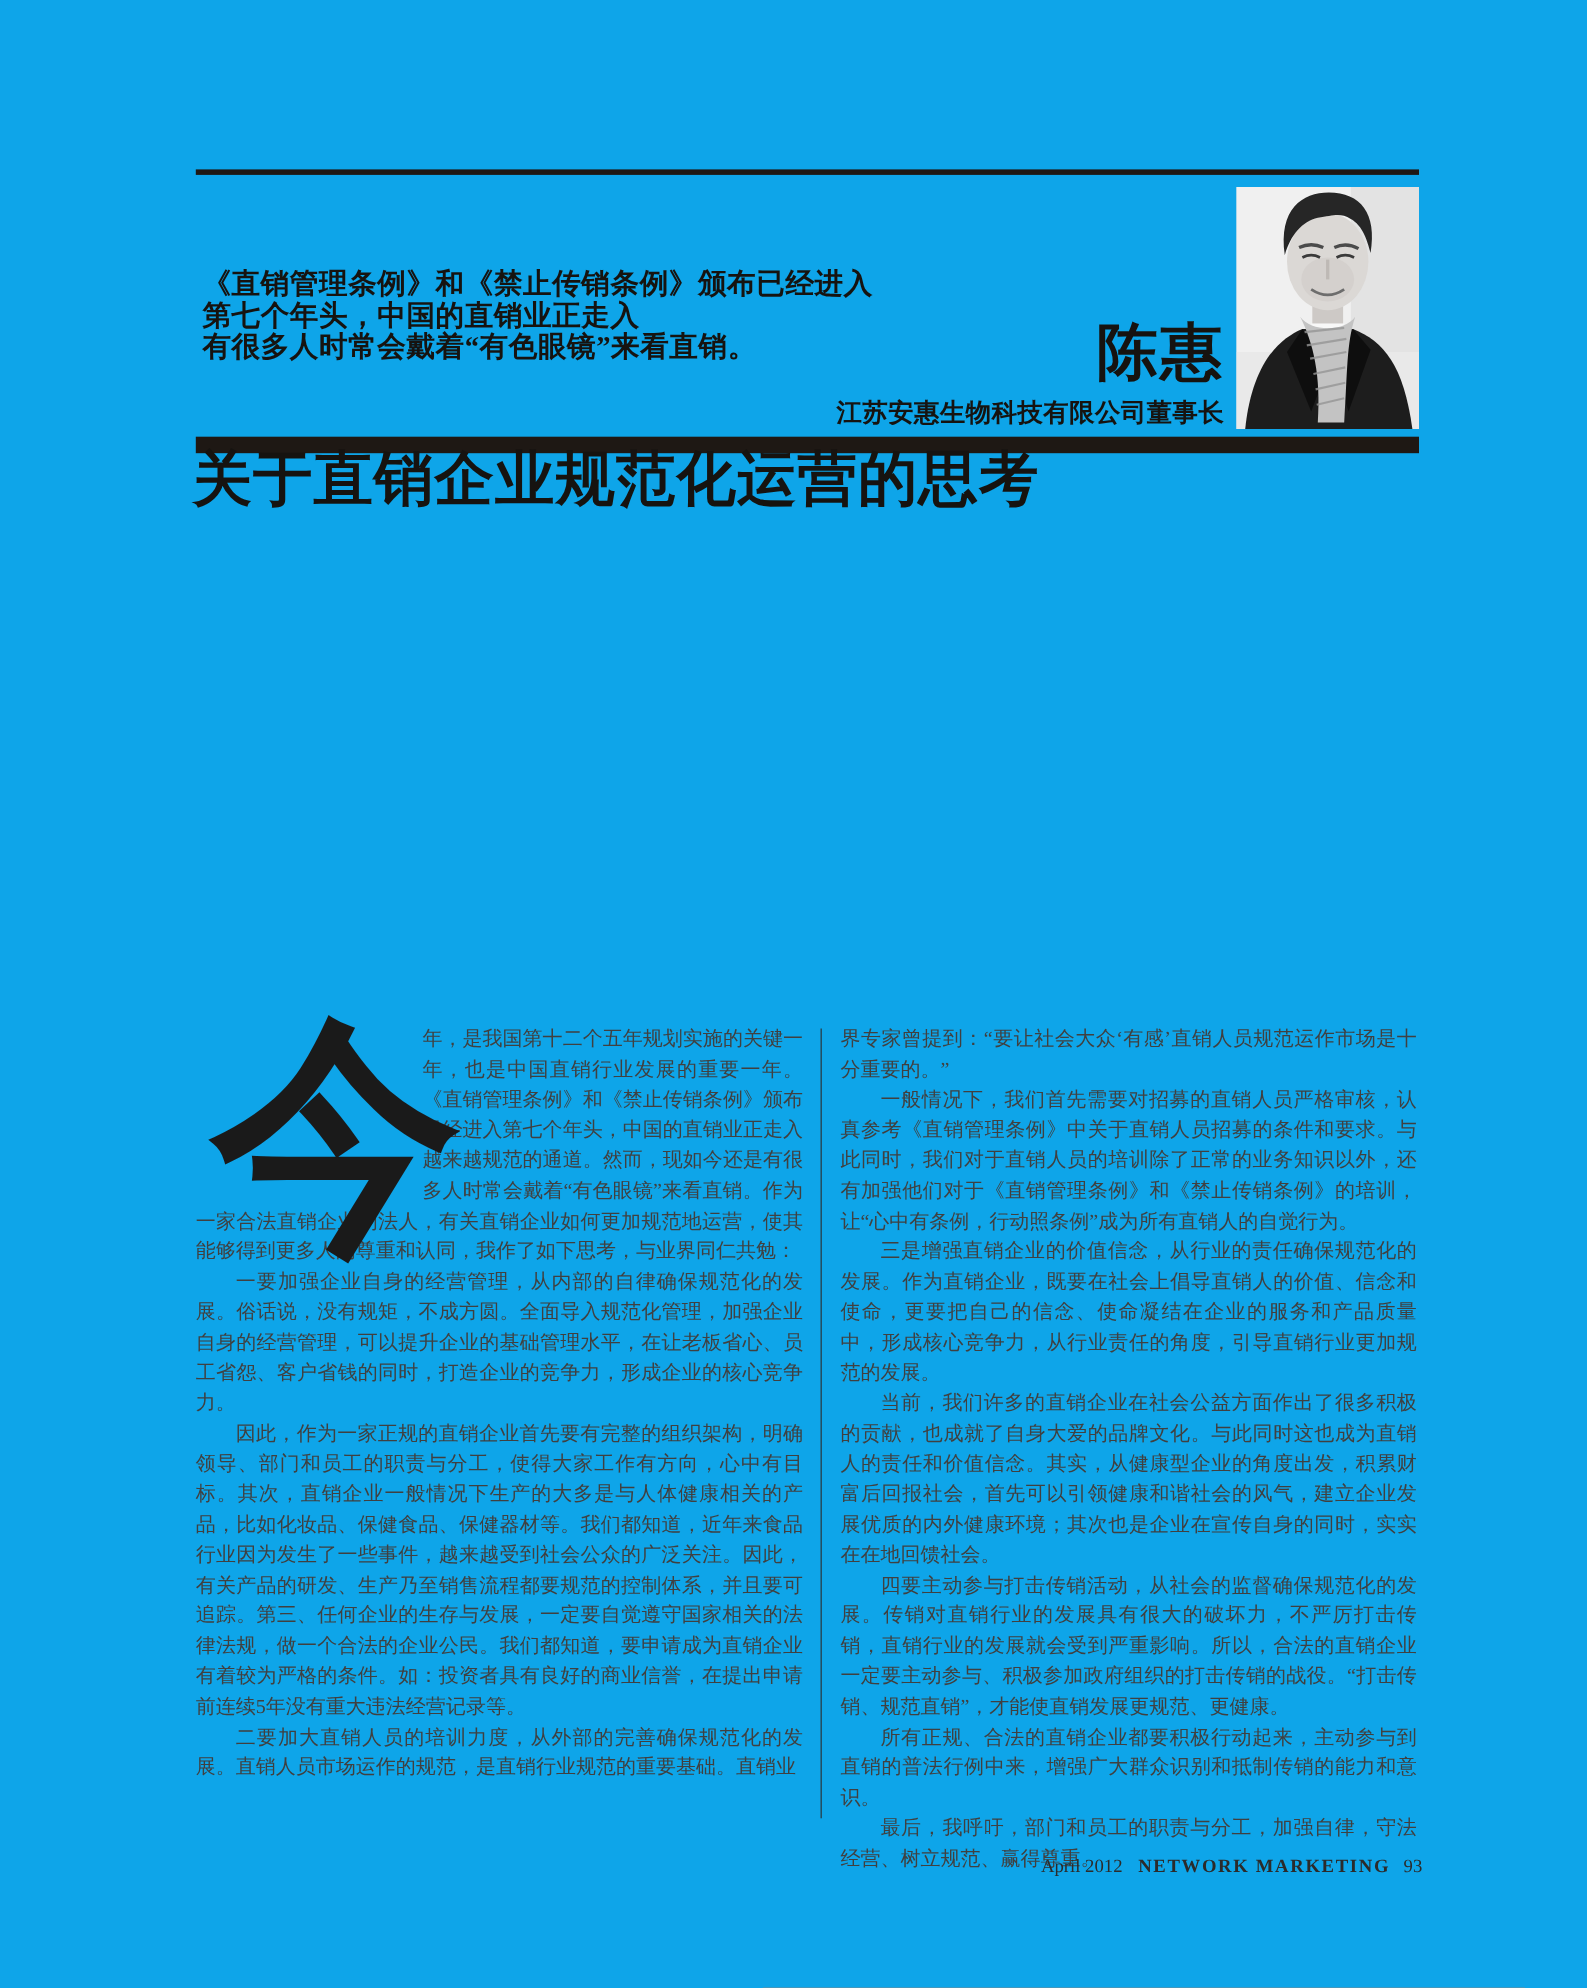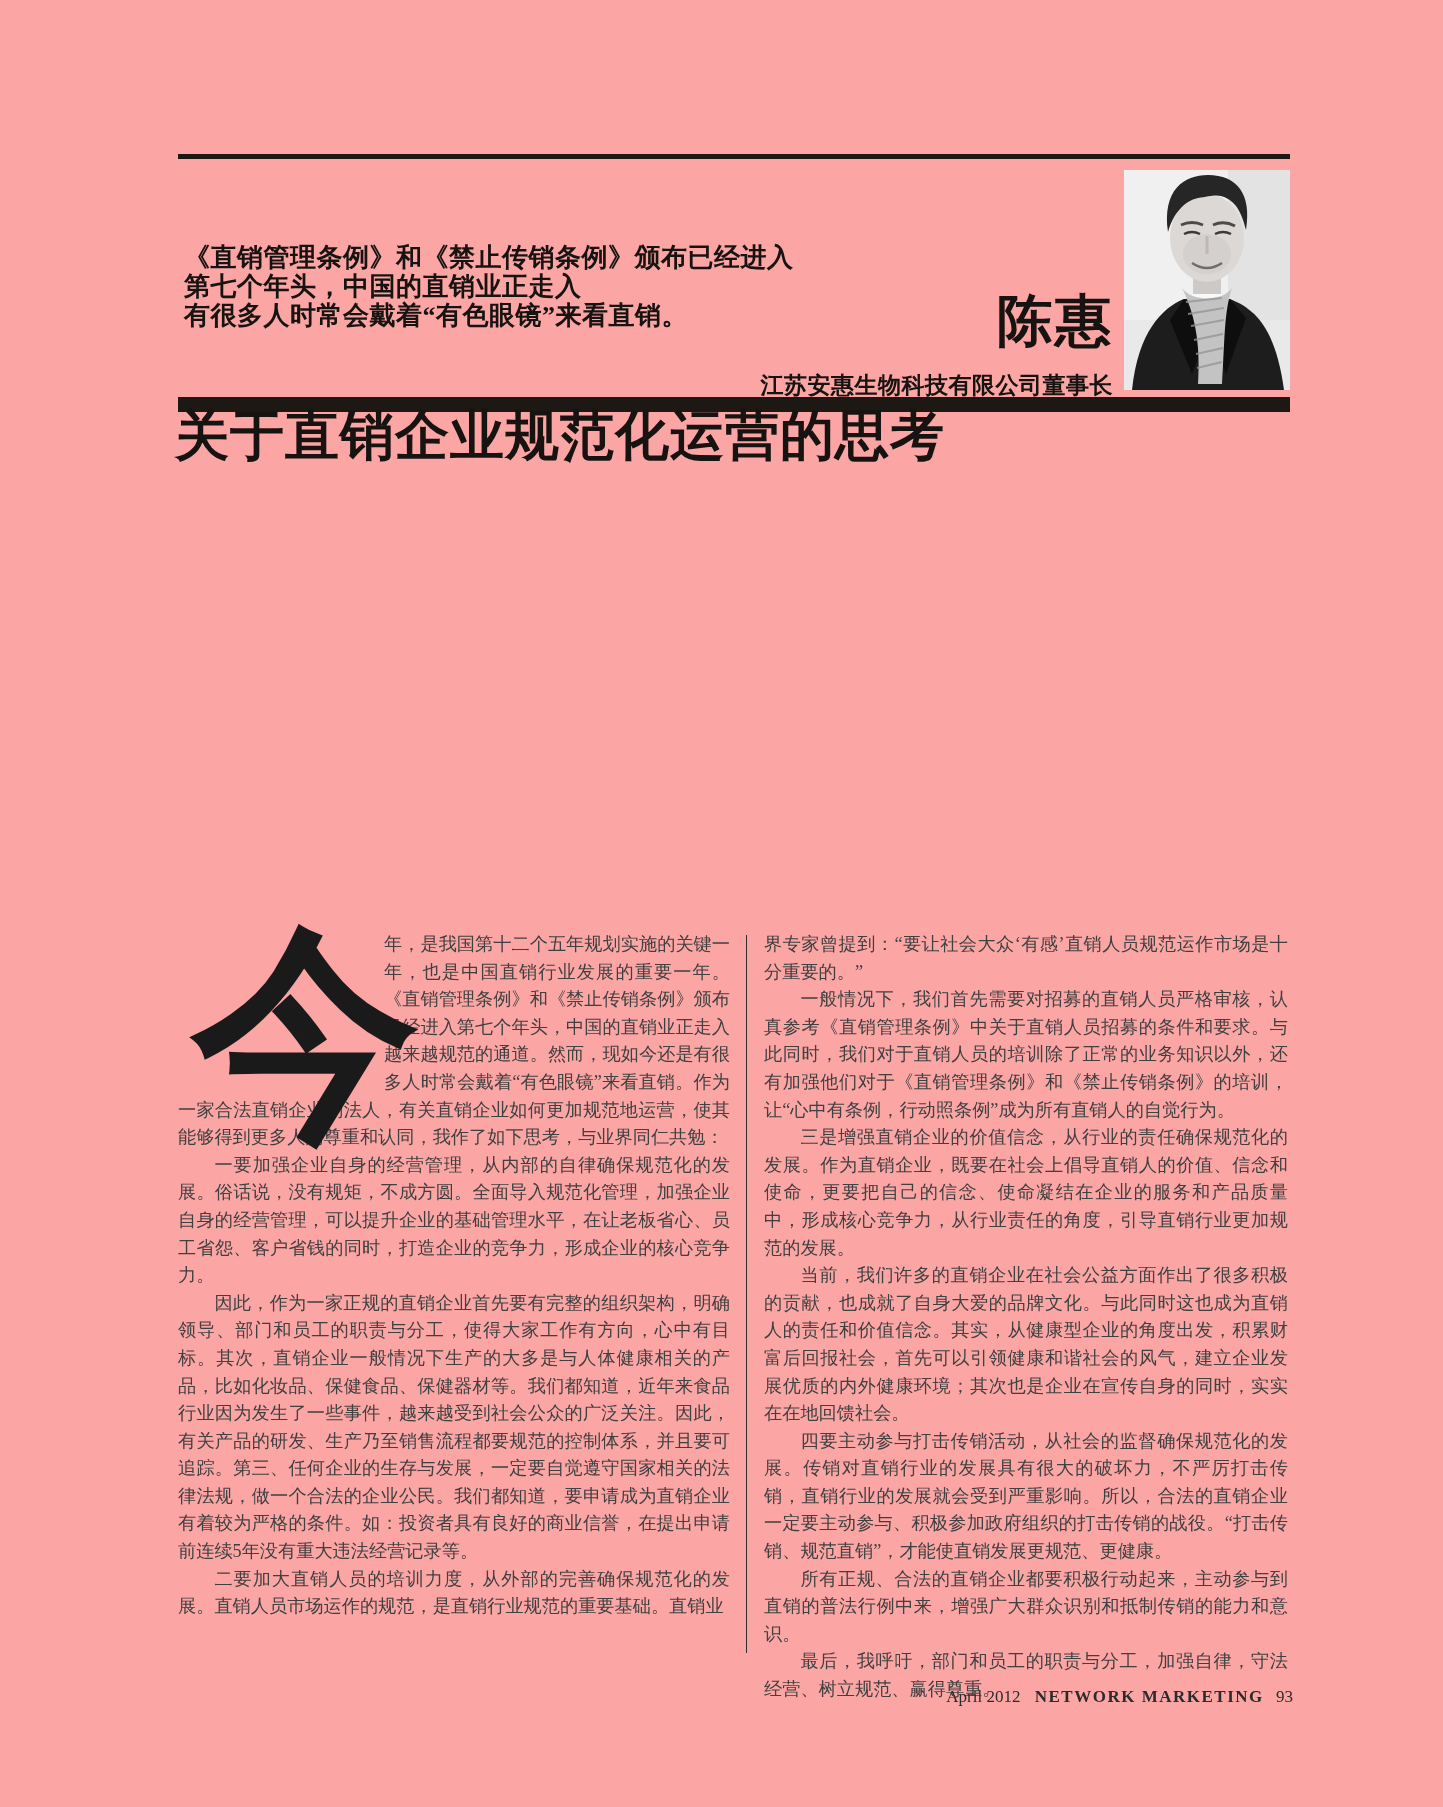--- a/index.html
+++ b/index.html
@@ -1,38 +1,38 @@
 <!DOCTYPE html>
 <html><head>
 <meta charset="utf-8">
 <style>
   html,body{margin:0;padding:0;background:#888;}
   .page{
     position:relative;
     width:1443px;height:1807px;
     margin:0 auto;
-    background:#fca5a5;
+    background:#0ea5e9;
     font-family:"Liberation Serif","DejaVu Serif",serif;
     overflow:hidden;
   }
   .top-rule{
     position:absolute;left:178px;top:154px;width:1112px;height:5px;
     background:var(--rule,#1e1814);
   }
   
   .pullquote{
     position:absolute;left:184px;top:243px;width:700px;
     font-weight:900;color:var(--ink,#161310);
     font-size:26px;line-height:29px;letter-spacing:0.5px;
   }
   .author-block{
     position:absolute;right:330px;top:291px;text-align:right;color:var(--ink,#161310);
   }
   .author-name{font-size:56px;font-weight:900;letter-spacing:2px;line-height:1.1;}
-  .author-title{font-size:23px;font-weight:700;margin-top:17px;letter-spacing:0.5px;}
+  .author-title{font-size:23px;font-weight:700;margin-top:7px;letter-spacing:0.5px;}
   .photo{
     position:absolute;left:1124px;top:170px;width:166px;height:220px;
     background:#ededed;overflow:hidden;
   }
   .photo svg{display:block;width:100%;height:100%;}
   .thick-bar{
     position:absolute;left:178px;top:397px;width:1112px;height:15px;
     background:var(--rule,#1e1814);
   }
   .headline{

